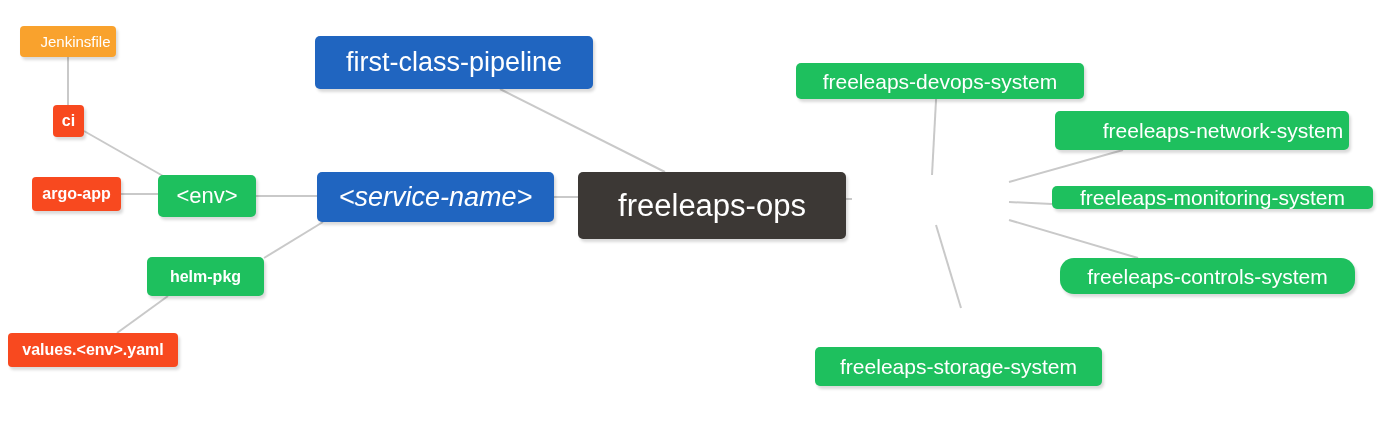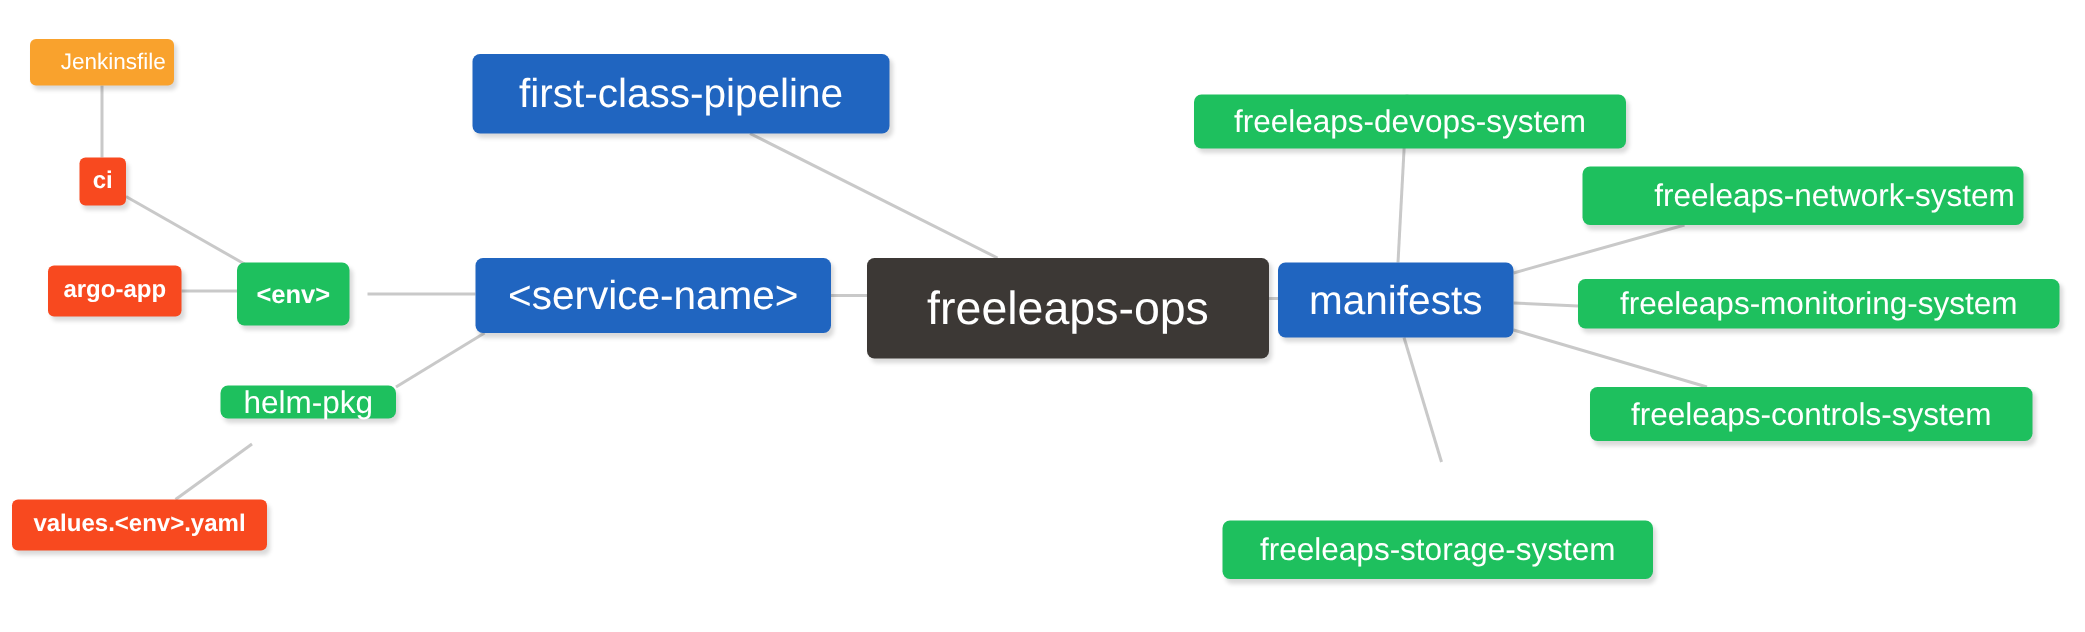--- a/index.html
+++ b/index.html
@@ -65,37 +65,36 @@
     <line x1="1009" y1="220" x2="1138" y2="258"></line>
     <line x1="936" y1="225" x2="961" y2="308"></line>
   </svg>
 
   <div class="node orange" style="left:20px;  top:26px;  width:96px;  height:31px; font-size:15px; border-radius:4px;">Jenkinsfile</div>
 
   <div class="node red" style="left:53px;  top:105px; width:31px;  height:32px; font-size:16px; border-radius:4px;">ci</div>
 
   <div class="node red" style="left:32px;  top:177px; width:89px;  height:34px; font-size:16px; border-radius:4px;">argo-app</div>
 
-  <div class="node green" style="left:158px; top:175px; width:75px;  height:42px; font-size:17px;font-weight:bold;">&lt;env&gt;</div>
+  <div class="node green" style="left:158px; top:175px; width:98px;  height:42px; font-size:22px;">&lt;env&gt;</div>
 
-  <div class="node green" style="left:147px; top:257px; width:117px; height:22px; font-size:21px;">helm-pkg</div>
+  <div class="node green" style="left:147px; top:257px; width:117px; height:39px; font-size:16px;font-weight:bold;">helm-pkg</div>
 
   <div class="node red" style="left:8px;   top:333px; width:170px; height:34px; font-size:16px; border-radius:4px;">values.&lt;env&gt;.yaml</div>
 
   <div class="node blue" style="left:315px; top:36px;  width:278px; height:53px; font-size:27px;">first-class-pipeline</div>
 
-  <div class="node blue" style="left:317px; top:172px; width:237px; height:50px; font-size:27px;">&lt;service-name&gt;</div>
+  <div class="node blue" style="left:317px; top:172px; width:237px; height:50px; font-size:27px;font-style:italic;">&lt;service-name&gt;</div>
 
   <div class="node dark" style="left:578px; top:172px; width:268px; height:67px; font-size:31px;">freeleaps-ops</div>
 
-  <div class="node blue" style="left:852px; top:175px; width:157px; height:50px; font-size:27px;">manifests</div>
 
   <div class="node green" style="left:796px; top:27px;  width:288px; height:36px; font-size:21px;margin-top:36px;">freeleaps-devops-system</div>
 
   <div class="node green" style="left:1055px; top:111px; width:294px; height:39px; font-size:21px;padding-left:42px;">freeleaps-network-system</div>
 
-  <div class="node green" style="left:1052px; top:186px; width:321px; height:33px; font-size:21px;">freeleaps-monitoring-system</div>
+  <div class="node green" style="left:1052px; top:186px; width:321px; height:23px; font-size:21px;">freeleaps-monitoring-system</div>
 
-  <div class="node green" style="left:1060px; top:258px; width:295px; height:36px; font-size:21px;">freeleaps-controls-system</div>
+  <div class="node green" style="left:1060px; top:258px; width:295px; height:36px; font-size:21px;border-radius:14px;">freeleaps-controls-system</div>
 
   <div class="node green" style="left:815px; top:308px; width:287px; height:39px; font-size:21px;margin-top:39px;">freeleaps-storage-system</div>
 
 </div>
 
 </body></html>

